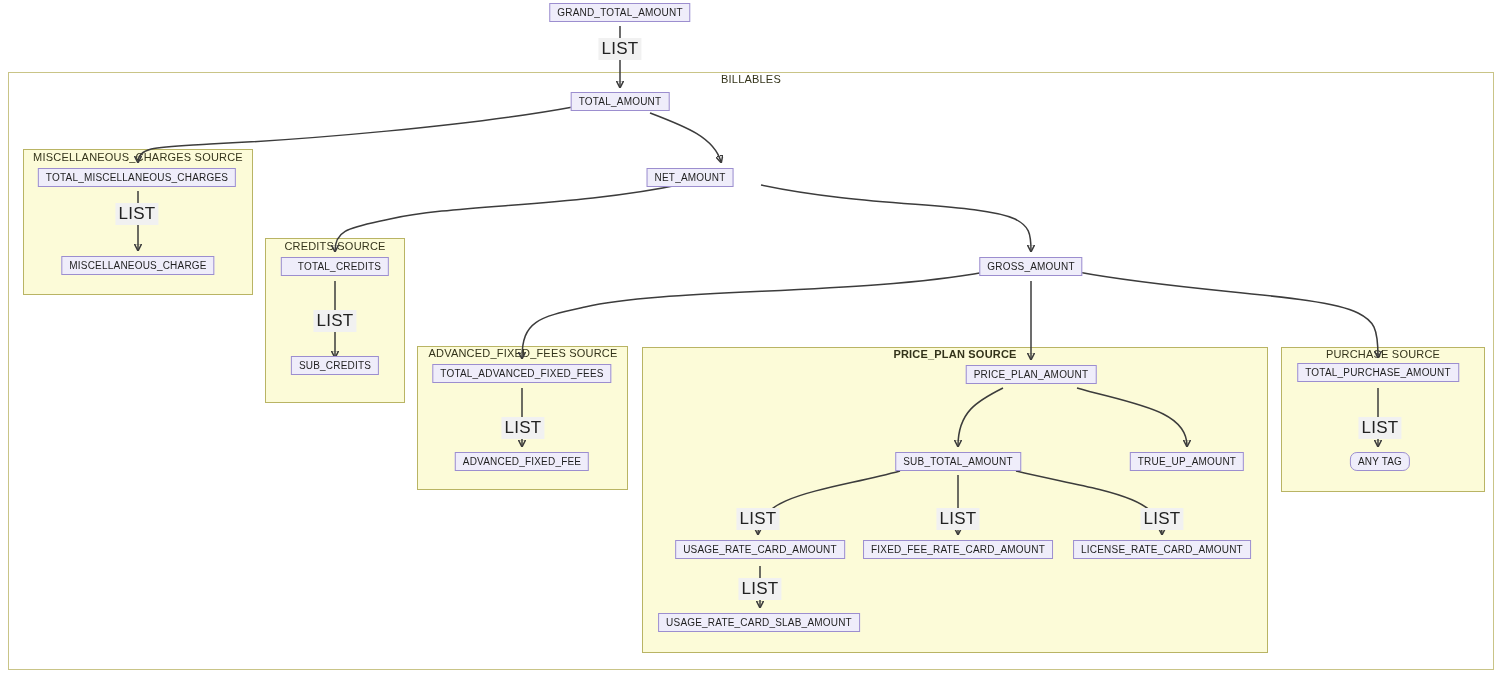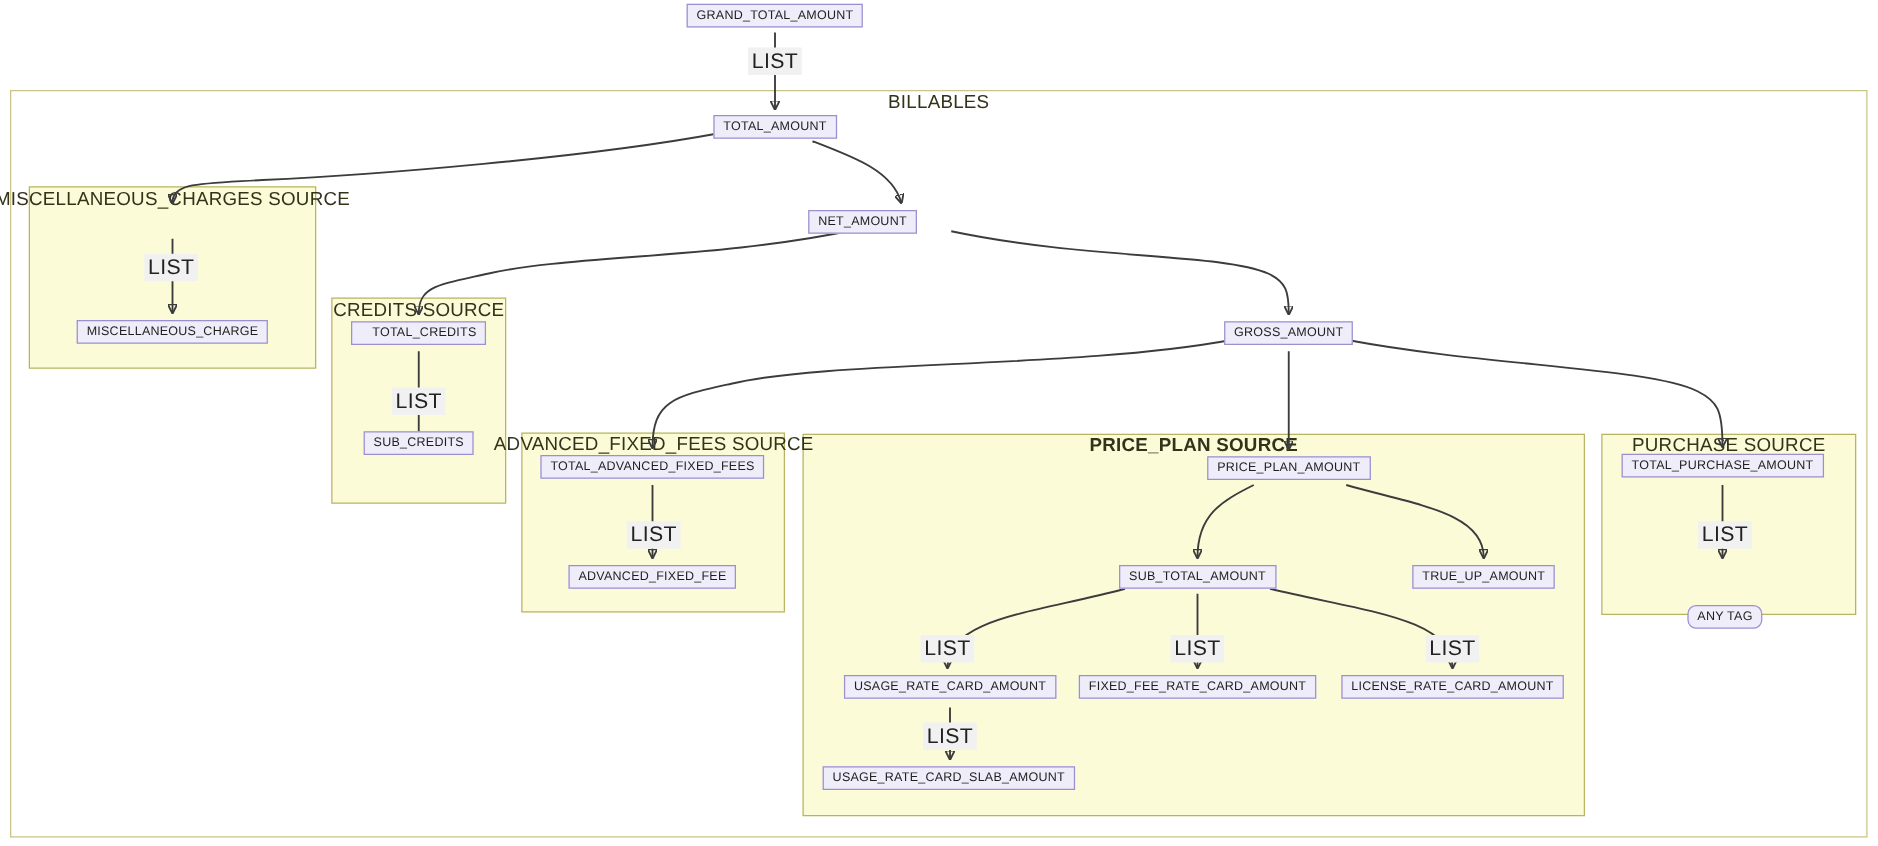--- a/index.html
+++ b/index.html
@@ -14,21 +14,21 @@
   }
   .container-box{
     position:absolute;border:1.4px solid var(--container-border);
     background:#fff;box-sizing:border-box;z-index:0;
   }
   .group{
     position:absolute;border:1.4px solid var(--group-border);
     background:var(--group-fill);box-sizing:border-box;z-index:1;
   }
   .group-label{
-    position:absolute;transform:translateX(-50%);font-size:15px;
+    position:absolute;transform:translateX(-50%);font-size:11px;
     color:#33331a;white-space:nowrap;z-index:2;letter-spacing:.2px;
   }
   svg.edges{position:absolute;left:0;top:0;z-index:3;pointer-events:none;}
   svg.edges path{fill:none;stroke:var(--edge);stroke-width:1.5;}
   .edge-label{
     position:absolute;transform:translate(-50%,-50%);
     background:var(--edge-label-bg);color:#222;font-size:17px;
     padding:1px 3px;z-index:4;white-space:nowrap;letter-spacing:.3px;
   }
   .node{
@@ -95,28 +95,29 @@
   <div class="edge-label" style="left:758px;top:519px;">LIST</div>
   <div class="edge-label" style="left:958px;top:519px;">LIST</div>
   <div class="edge-label" style="left:1162px;top:519px;">LIST</div>
   <div class="edge-label" style="left:760px;top:589px;">LIST</div>
   <div class="edge-label" style="left:1380px;top:428px;">LIST</div>
 
   <div class="node" style="left:620px;top:3px;">GRAND_TOTAL_AMOUNT</div>
   <div class="node" style="left:620px;top:92px;text-align:right;">TOTAL_AMOUNT</div>
   <div class="node" style="left:690px;top:168px;">NET_AMOUNT</div>
   <div class="node" style="left:1031px;top:257px;">GROSS_AMOUNT</div>
+  <div class="node" style="left:137px;top:168px;">TOTAL_MISCELLANEOUS_CHARGES</div>
   <div class="node" style="left:138px;top:256px;">MISCELLANEOUS_CHARGE</div>
   <div class="node" style="left:335px;top:257px;padding-left:16px;">TOTAL_CREDITS</div>
-  <div class="node" style="left:335px;top:345px;text-align:center;">SUB_CREDITS</div>
+  <div class="node" style="left:335px;top:356px;text-align:center;">SUB_CREDITS</div>
   <div class="node" style="left:522px;top:364px;">TOTAL_ADVANCED_FIXED_FEES</div>
   <div class="node" style="left:522px;top:452px;">ADVANCED_FIXED_FEE</div>
   <div class="node" style="left:1031px;top:365px;">PRICE_PLAN_AMOUNT</div>
   <div class="node" style="left:958px;top:452px;">SUB_TOTAL_AMOUNT</div>
   <div class="node" style="left:1187px;top:452px;">TRUE_UP_AMOUNT</div>
   <div class="node" style="left:760px;top:540px;">USAGE_RATE_CARD_AMOUNT</div>
   <div class="node" style="left:958px;top:540px;">FIXED_FEE_RATE_CARD_AMOUNT</div>
   <div class="node" style="left:1162px;top:540px;">LICENSE_RATE_CARD_AMOUNT</div>
   <div class="node" style="left:759px;top:613px;">USAGE_RATE_CARD_SLAB_AMOUNT</div>
   <div class="node" style="left:1378px;top:363px;">TOTAL_PURCHASE_AMOUNT</div>
-  <div class="node rounded" style="left:1380px;top:452px;margin-top:32px;">ANY TAG</div>
+  <div class="node rounded" style="left:1380px;top:452px;">ANY TAG</div>
 
 </div>
 
 </body></html>

